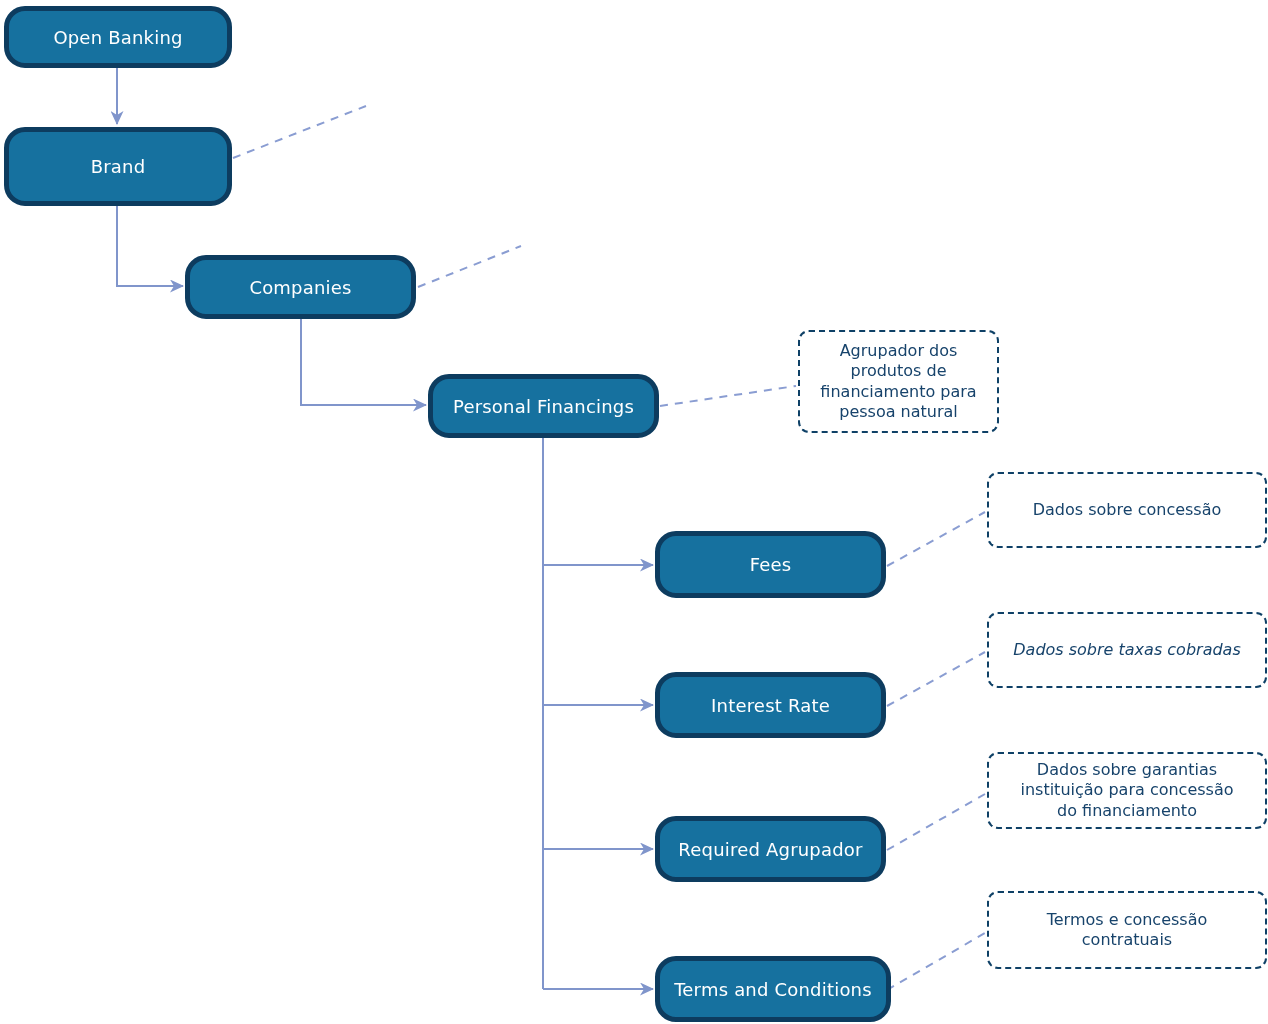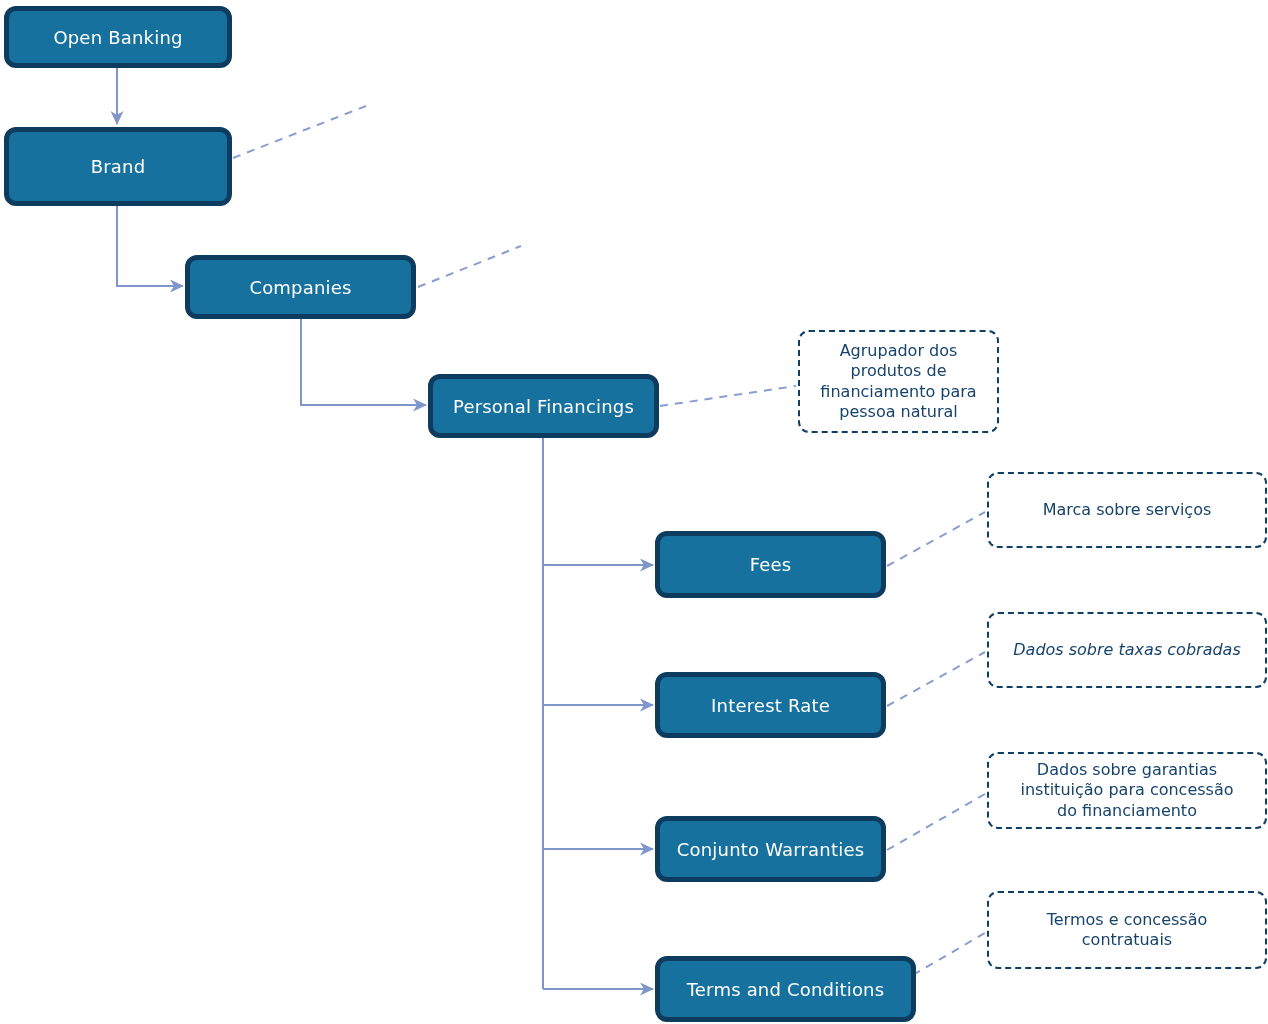--- a/index.html
+++ b/index.html
@@ -16,21 +16,21 @@
     left: 0; top: 0;
     width: 1268px; height: 1024px;
     z-index: 1;
   }
   .node {
     position: absolute;
     z-index: 2;
     box-sizing: border-box;
     background: #16719F;
     border: 5px solid #0D3C5F;
-    border-radius: 12px;
+    border-radius: 21px;
     color: #ffffff;
     display: flex;
     align-items: center;
     justify-content: center;
     text-align: center;
     font-size: 18px;
     letter-spacing: 0.2px;
   }
   .note {
     position: absolute;
@@ -98,38 +98,38 @@
 
   <div class="node" style="left:655px; top:531px; width:231px; height:67px;align-items:center;">
     <span>Fees</span>
   </div>
 
   <div class="node" style="left:655px; top:672px; width:231px; height:66px;">
     <span>Interest Rate</span>
   </div>
 
   <div class="node" style="left:655px; top:816px; width:231px; height:66px;">
-    <span>Conjunto Warranties</span>
+    <span>Required Agrupador</span>
   </div>
 
-  <div class="node" style="left:655px; top:956px; width:261px; height:66px;">
+  <div class="node" style="left:655px; top:956px; width:236px; height:66px;">
     <span>Terms and Conditions</span>
   </div>
 
 
 
   <div class="note" style="left:798px; top:330px; width:201px; height:103px;">
     <span>Agrupador dos
 produtos de
 financiamento para
 pessoa natural</span>
   </div>
 
   <div class="note" style="left:987px; top:472px; width:280px; height:76px;">
-    <span>Marca sobre serviços</span>
+    <span>Dados sobre concessão</span>
   </div>
 
   <div class="note" style="left:987px; top:612px; width:280px; height:76px;font-style:italic;">
     <span>Dados sobre taxas cobradas</span>
   </div>
 
   <div class="note" style="left:987px; top:752px; width:280px; height:77px;">
     <span>Dados sobre garantias
 instituição para concessão
 do financiamento</span>

